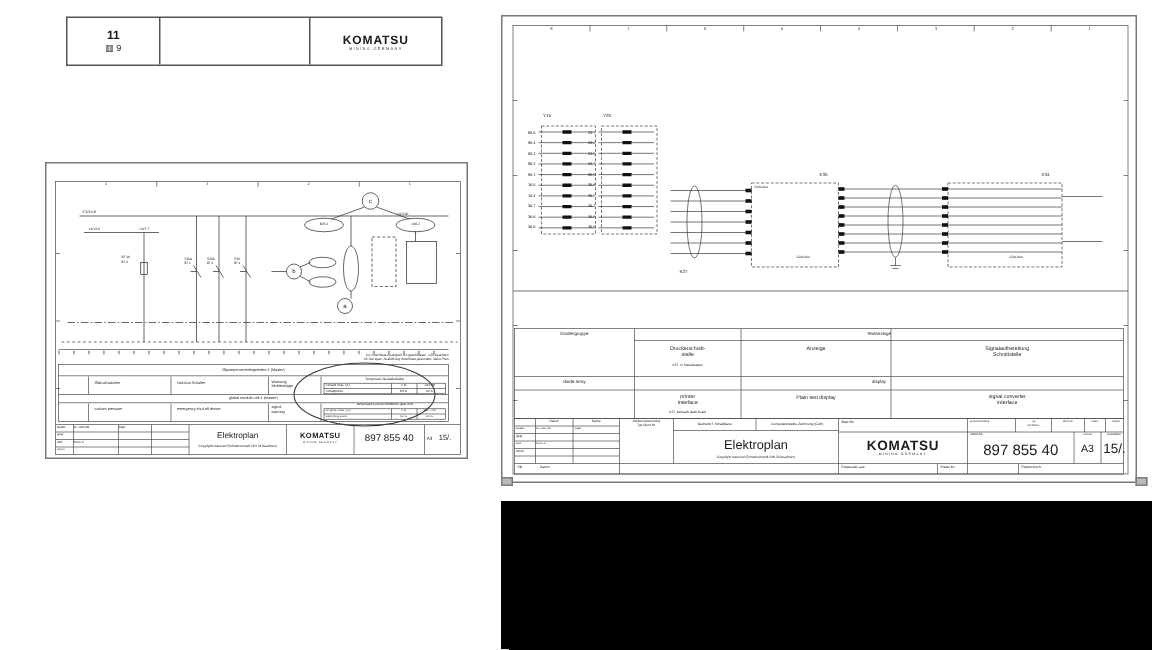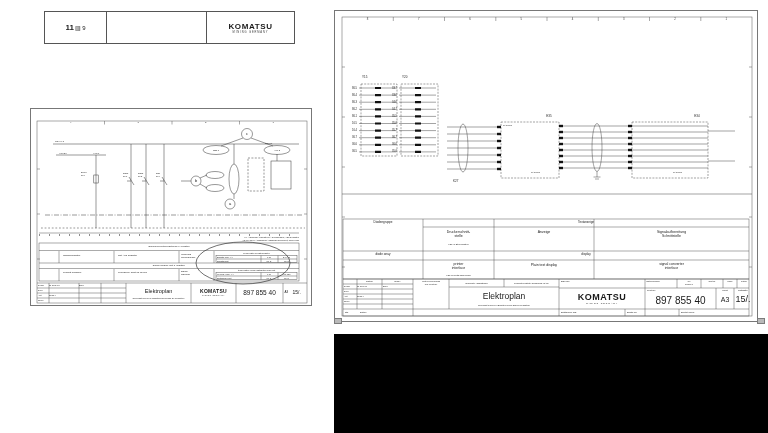--- a/index.html
+++ b/index.html
@@ -13,21 +13,21 @@
   .t3{font-size:3px;line-height:1.2}
   .t35{font-size:3.5px;line-height:1.25}
   .t4{font-size:4px;line-height:1.25}
   .ctr{text-align:center}
   .rgt{text-align:right}
   .pre{white-space:pre-line}
   .bold{font-weight:bold}
 
   
   #card{left:44px;top:11px;width:251px;height:33px;border:1px solid #555;display:flex;background:#fff}
-  #card .c1{width:62px;border-right:1px solid #555;display:flex;align-items:center;justify-content:center;gap:1px}
+  #card .c1{width:62px;border-right:1px solid #555;display:flex;flex-direction:column;align-items:center;justify-content:center;gap:1px}
   #card .c2{flex:1}
   #card .c3{width:88px;border-left:1px solid #555;display:flex;flex-direction:column;align-items:center;justify-content:center}
   .cardnum{font-size:8px;font-weight:bold}
   .cardbook{font-size:6px}
   .brand-big{font-size:8px;font-weight:900;letter-spacing:.6px}
   .brand-sub{font-size:2.6px;letter-spacing:.9px;color:#333}
 
   
   .page{position:absolute;background:#fff;border:1px solid #777}
   #leftpage{left:30px;top:108px;width:282px;height:198px}

